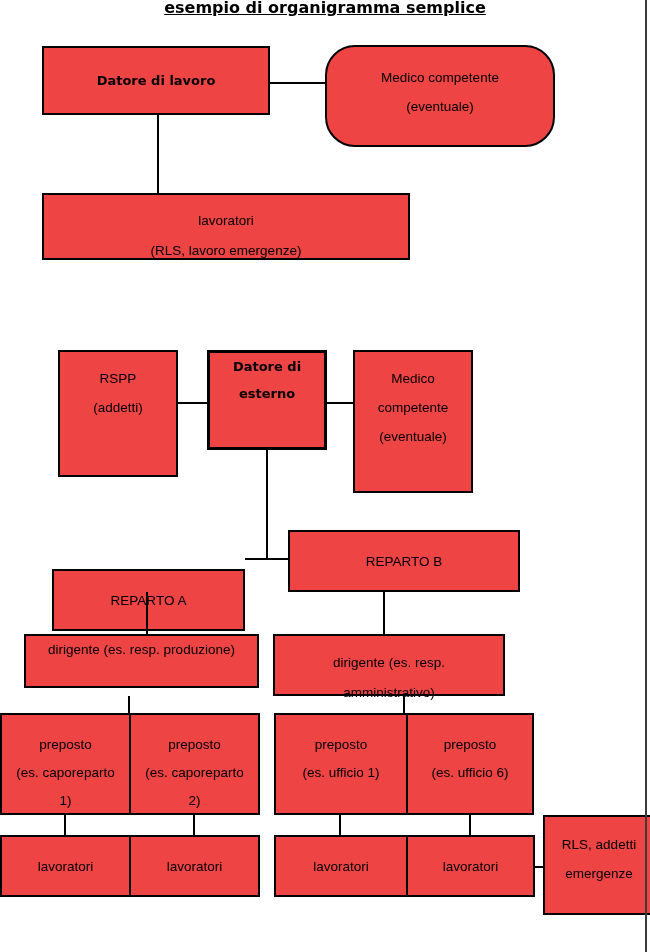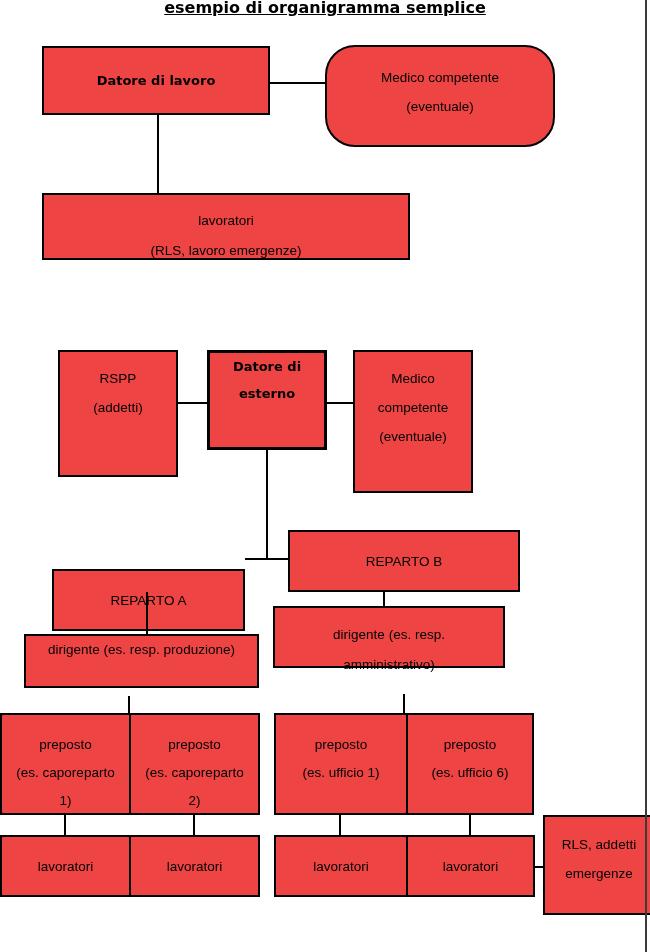--- a/index.html
+++ b/index.html
@@ -100,21 +100,21 @@
     <div class="ln">REPARTO B</div>
   </div>
 
   <div class="line-h" style="left:245px; top:558px; width:43px;"></div>
   <div class="line-v" style="left:146px; top:592px; height:42px;"></div>
   <div class="line-v" style="left:383px; top:592px; height:42px;"></div>
 
   <div class="box" style="left:24px; top:634px; width:235px; height:54px; line-height:28px;">
     <div class="ln">dirigente (es. resp. produzione)</div>
   </div>
-  <div class="box" style="left:273px; top:606px; width:232px; height:62px; padding-top:12px; line-height:30px; overflow:visible;">
+  <div class="box" style="left:273px; top:634px; width:232px; height:62px; padding-top:12px; line-height:30px; overflow:visible;">
     <div class="ln">dirigente (es. resp.</div>
     <div class="ln">amministrativo)</div>
   </div>
 
   <div class="line-v" style="left:128px; top:696px; height:17px;"></div>
   <div class="line-v" style="left:403px; top:694px; height:19px;"></div>
 
   <div class="box" style="left:0px; top:713px; width:131px; height:102px; padding-top:16px; line-height:28px;">
     <div class="ln">preposto</div>
     <div class="ln">(es. caporeparto</div>

